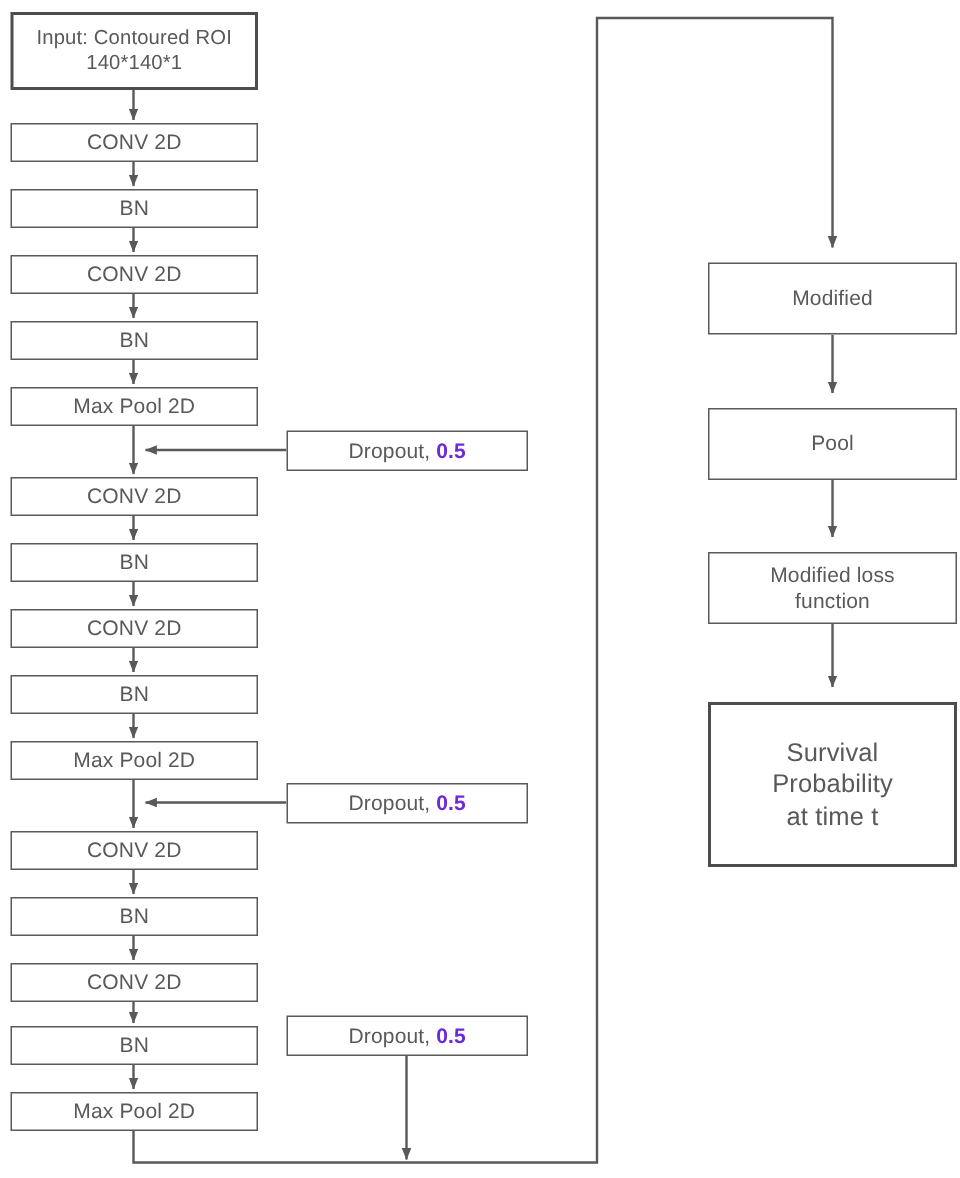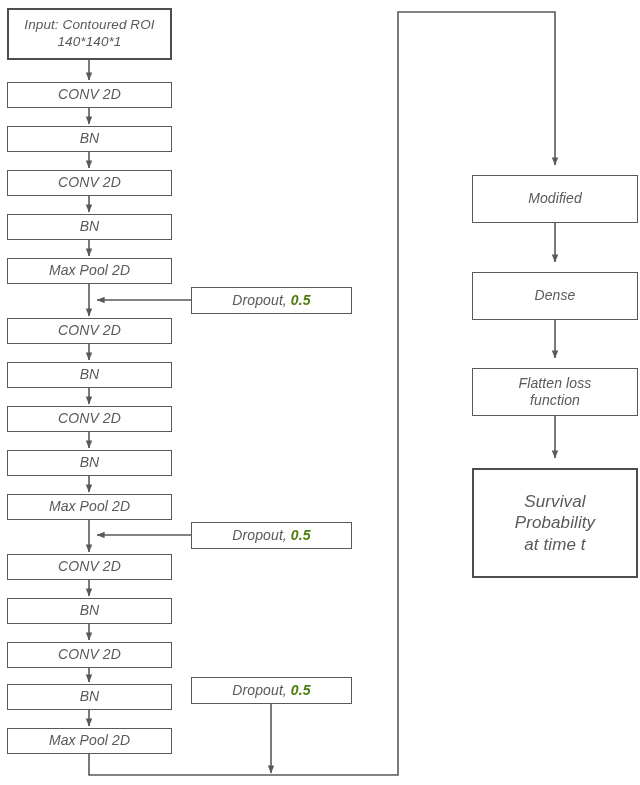--- a/index.html
+++ b/index.html
@@ -24,40 +24,39 @@
     border: 1.5px solid #595959;
     display: flex;
     align-items: center;
     justify-content: center;
     text-align: center;
     color: #595959;
     font-size: 14px;
     line-height: 1.25;
     letter-spacing: 0.1px;
     white-space: pre-line;
-    font-style: italic;
   }
   .node.thick {
     border-width: 2px;
     border-color: #4d4d4d;
   }
   .node.input-node {
     font-size: 13.5px;
   }
   .node.terminal {
     font-size: 17px;
   }
   .node .lbl {
     display: block;
     width: 100%;
     white-space: pre-line;
   }
   .node .strong {
     font-weight: bold;
-    color: #4d7c0f;
+    color: #6d28d9;
   }
   svg.edge-layer {
     position: absolute;
     left: 0;
     top: 0;
     width: 640px;
     height: 785px;
     pointer-events: none;
   }
 </style>
@@ -179,25 +178,25 @@
 
   <div class="node" style="left:191px; top:677px; width:161px; height:27px;">
     <span class="lbl"><span>Dropout, </span><span class="strong">0.5</span></span>
   </div>
 
   <div class="node" style="left:472px; top:175px; width:166px; height:48px;">
     <span class="lbl">Modified</span>
   </div>
 
   <div class="node" style="left:472px; top:272px; width:166px; height:48px;">
-    <span class="lbl">Dense</span>
+    <span class="lbl">Pool</span>
   </div>
 
   <div class="node" style="left:472px; top:368px; width:166px; height:48px;">
-    <span class="lbl">Flatten loss
+    <span class="lbl">Modified loss
 function</span>
   </div>
 
   <div class="node terminal thick" style="left:472px; top:468px; width:166px; height:110px;">
     <span class="lbl">Survival
 Probability
 at time t</span>
   </div>
 
 </div>

